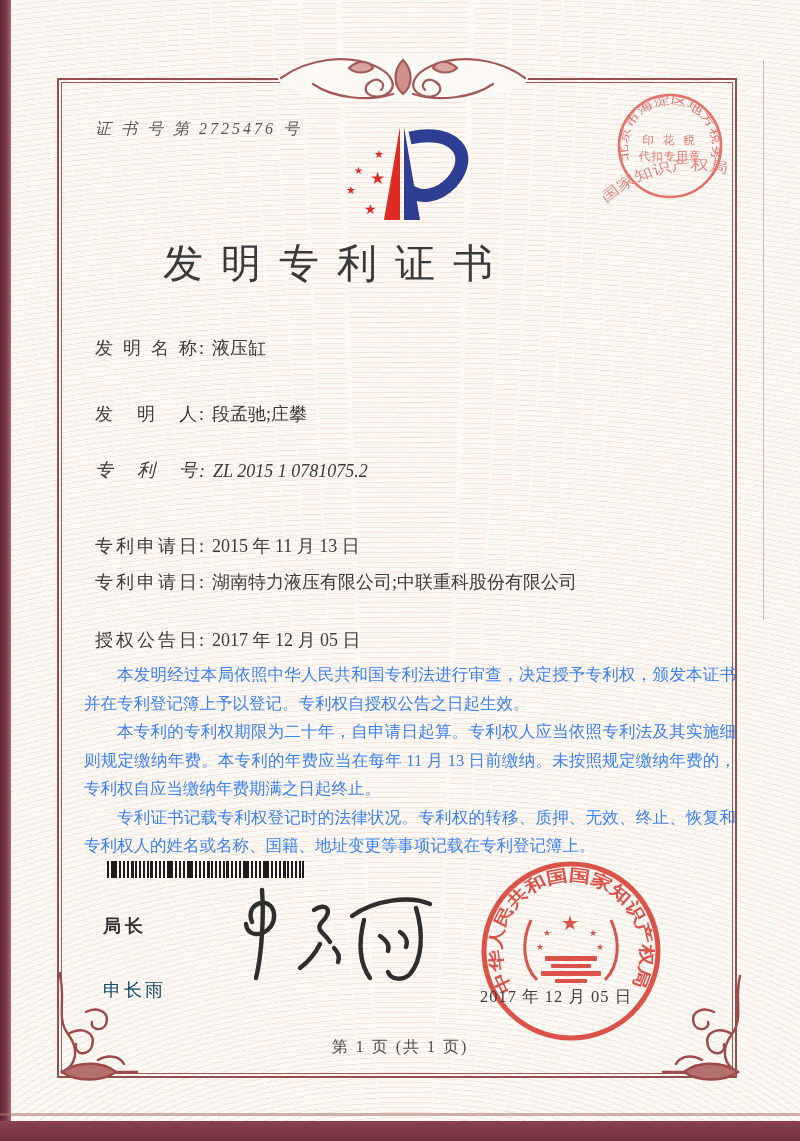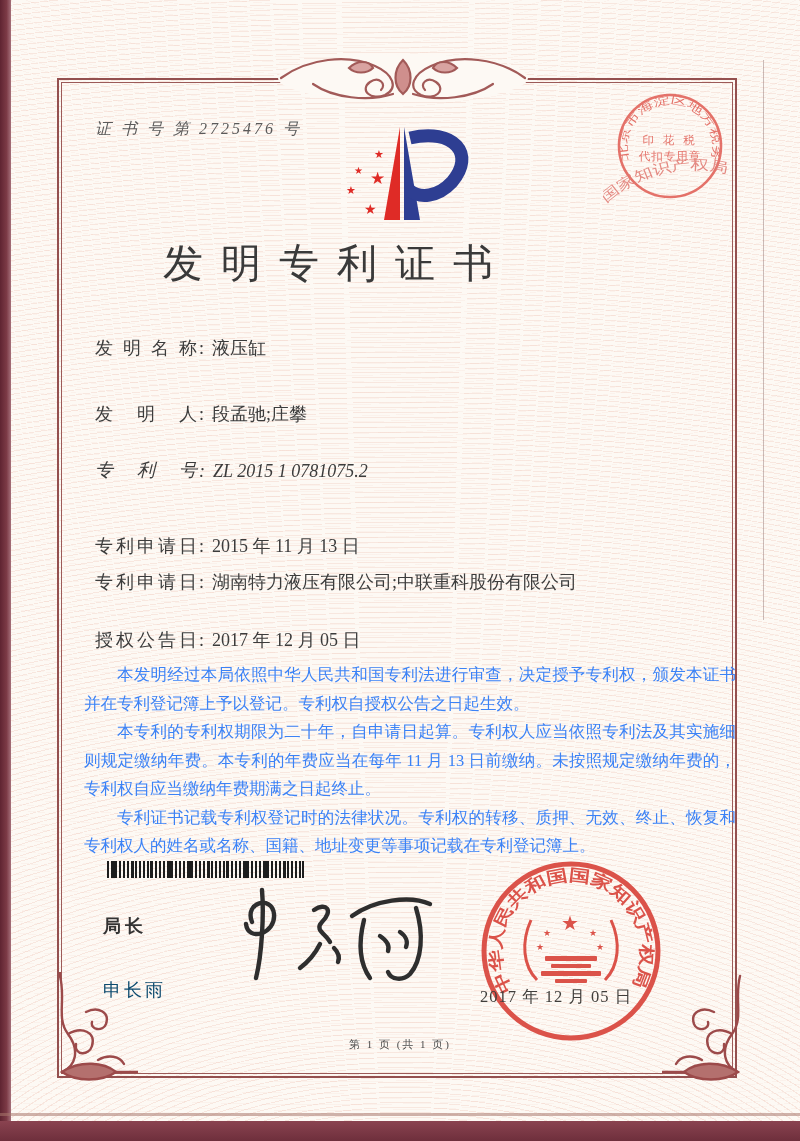--- a/index.html
+++ b/index.html
@@ -56,21 +56,21 @@
      font-family:"Liberation Sans","DejaVu Sans",sans-serif;font-weight:bold;}
   .official-name{left:103px;top:950px;font-size:18px;letter-spacing:3px;color:#0c4a6e;z-index:3;
      font-family:"Liberation Sans","DejaVu Sans",sans-serif;margin-top:28px;}
 
   .signature{left:212px;top:882px;width:240px;height:115px;z-index:4;}
   .seal-cnipa{left:473px;top:858px;width:196px;height:192px;z-index:2;opacity:.92;}
   .seal-date{left:480px;top:986px;width:190px;font-size:16.5px;color:#403e3b;
     letter-spacing:1px;z-index:5;white-space:nowrap;}
   .seal-tax{left:603px;top:88px;width:180px;height:165px;z-index:3;opacity:.85;}
 
-  .footer{left:0;top:1037px;width:800px;text-align:center;font-size:11px;
+  .footer{left:0;top:1037px;width:800px;text-align:center;font-size:16px;
     letter-spacing:2px;color:#4d4d4d;z-index:3;}
 
   .logo{left:330px;top:122px;width:150px;height:108px;z-index:3;}
   .orn-top{left:253px;top:46px;width:300px;height:64px;z-index:2;}
   .orn-bl{left:46px;top:972px;width:92px;height:112px;z-index:2;}
   .orn-br{left:662px;top:972px;width:92px;height:112px;z-index:2;transform:scaleX(-1);}
 </style>
 </head>
 <body>
 

